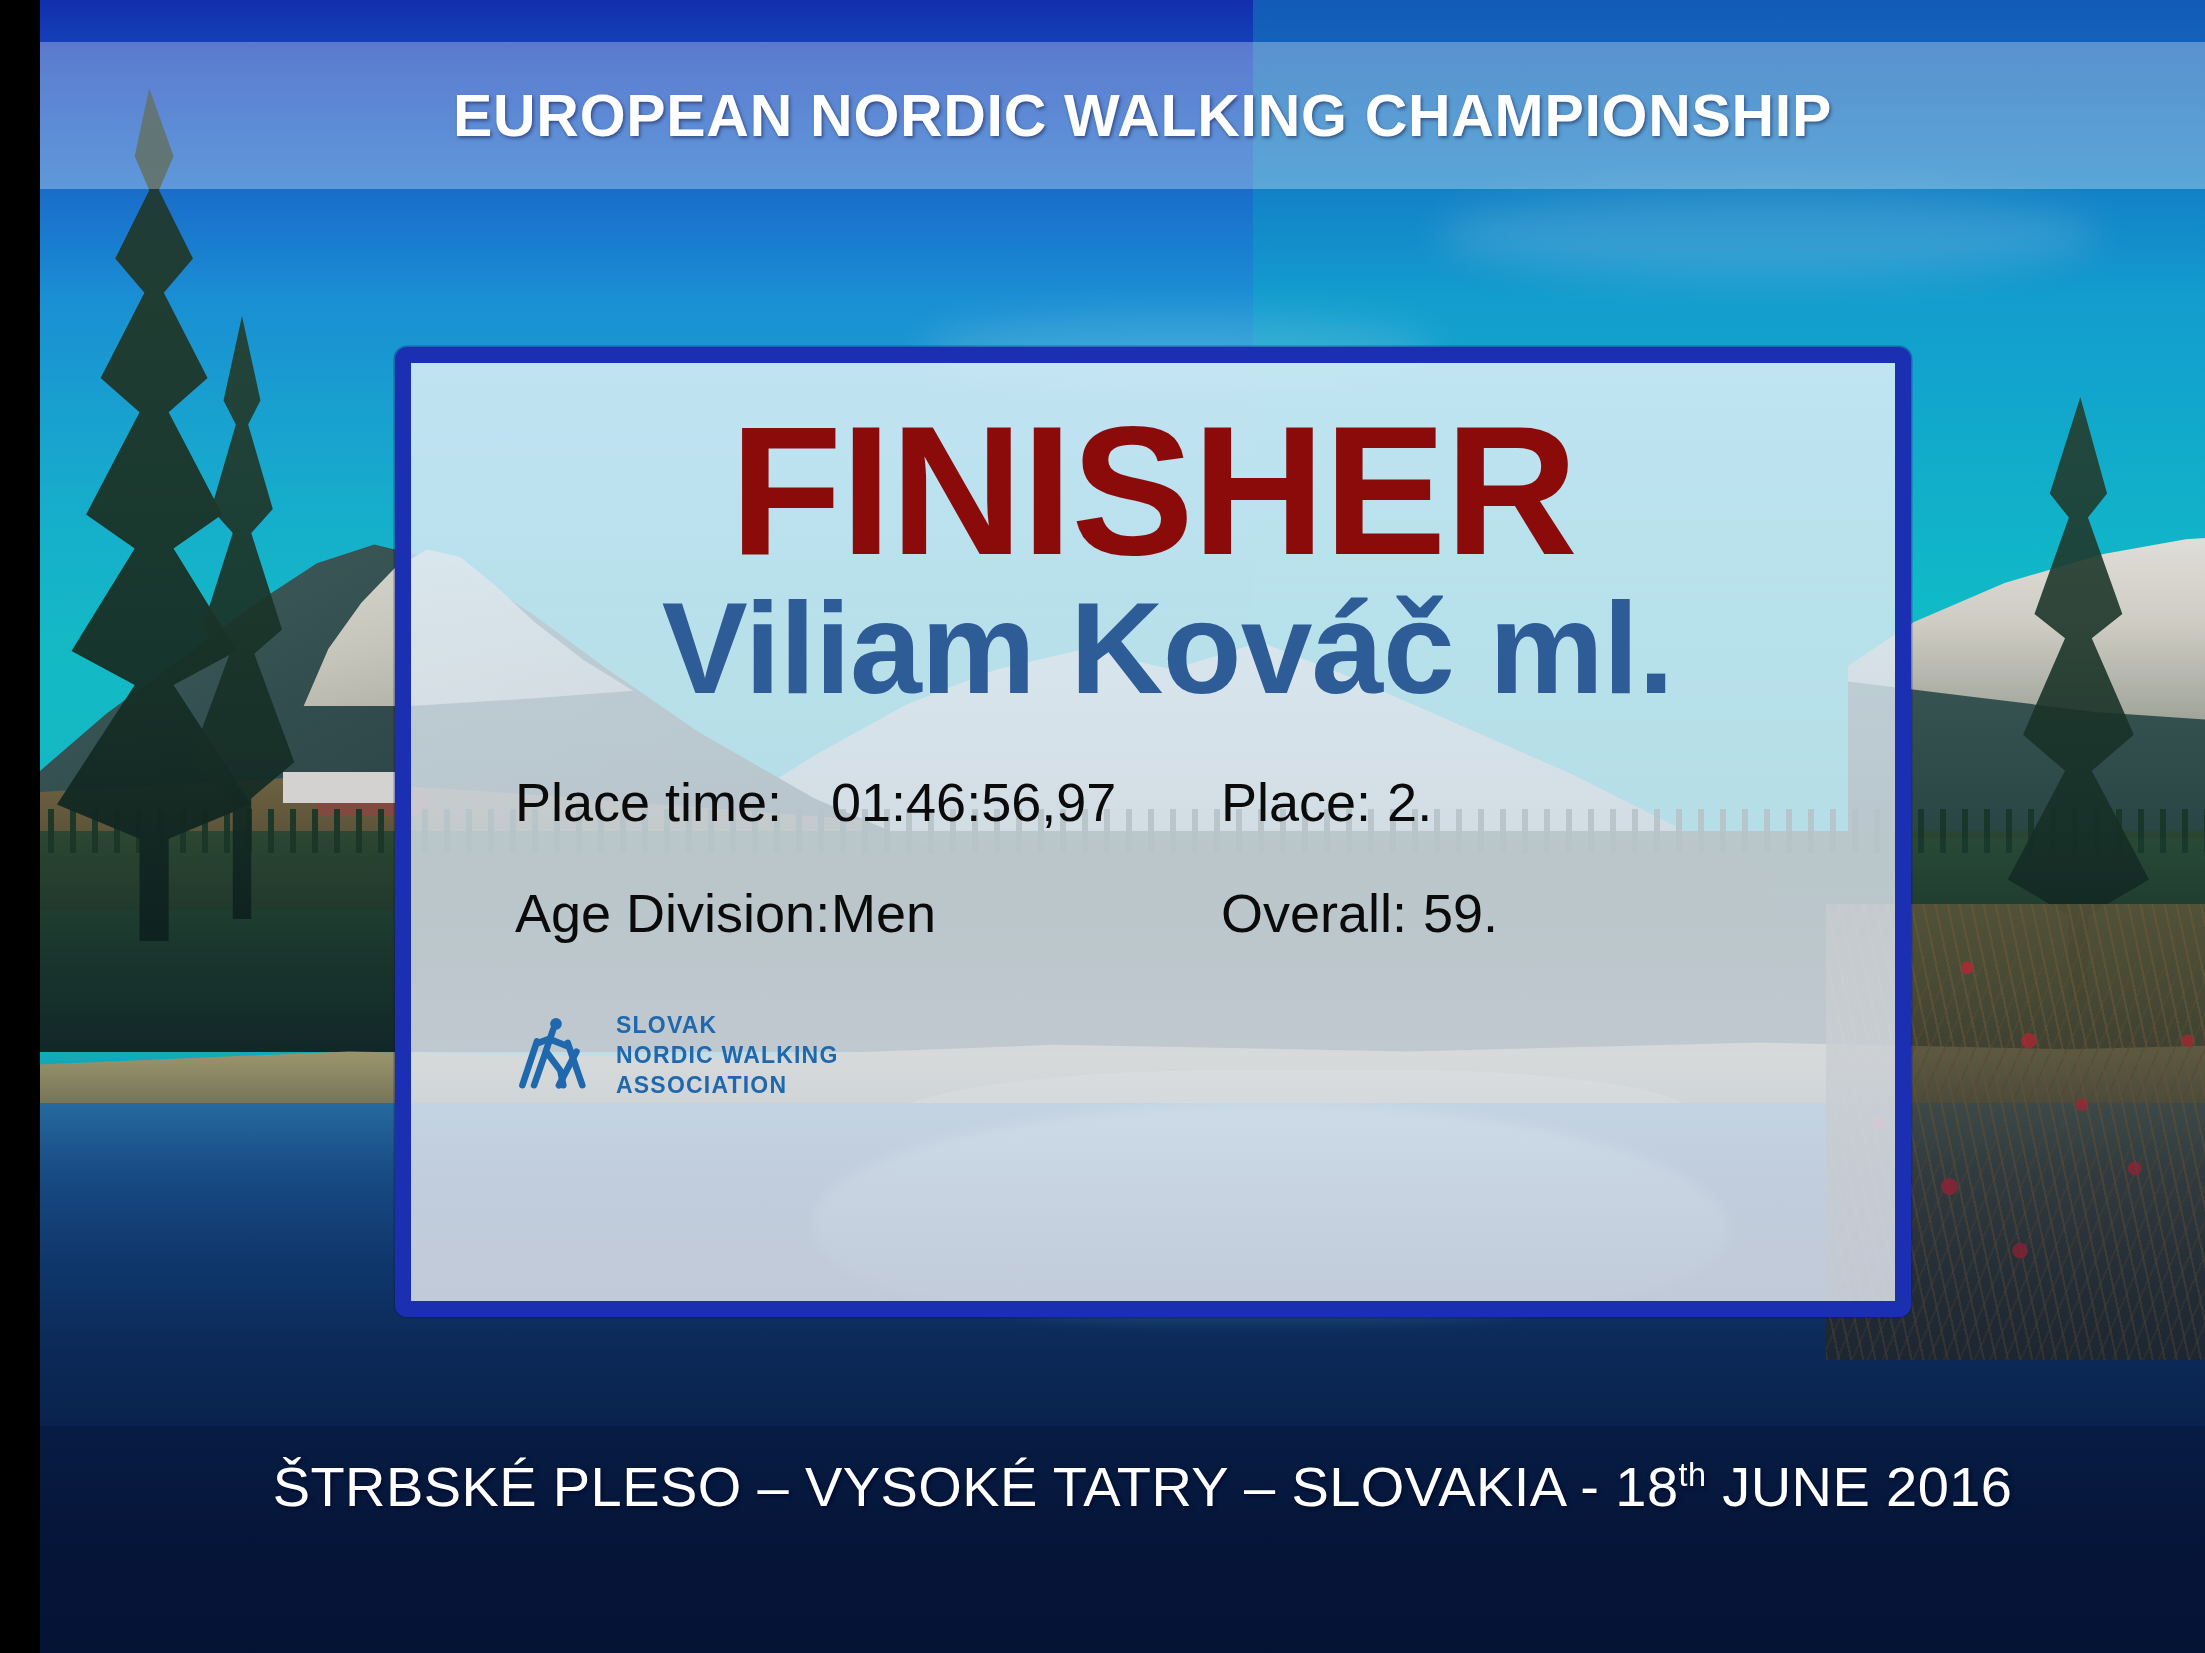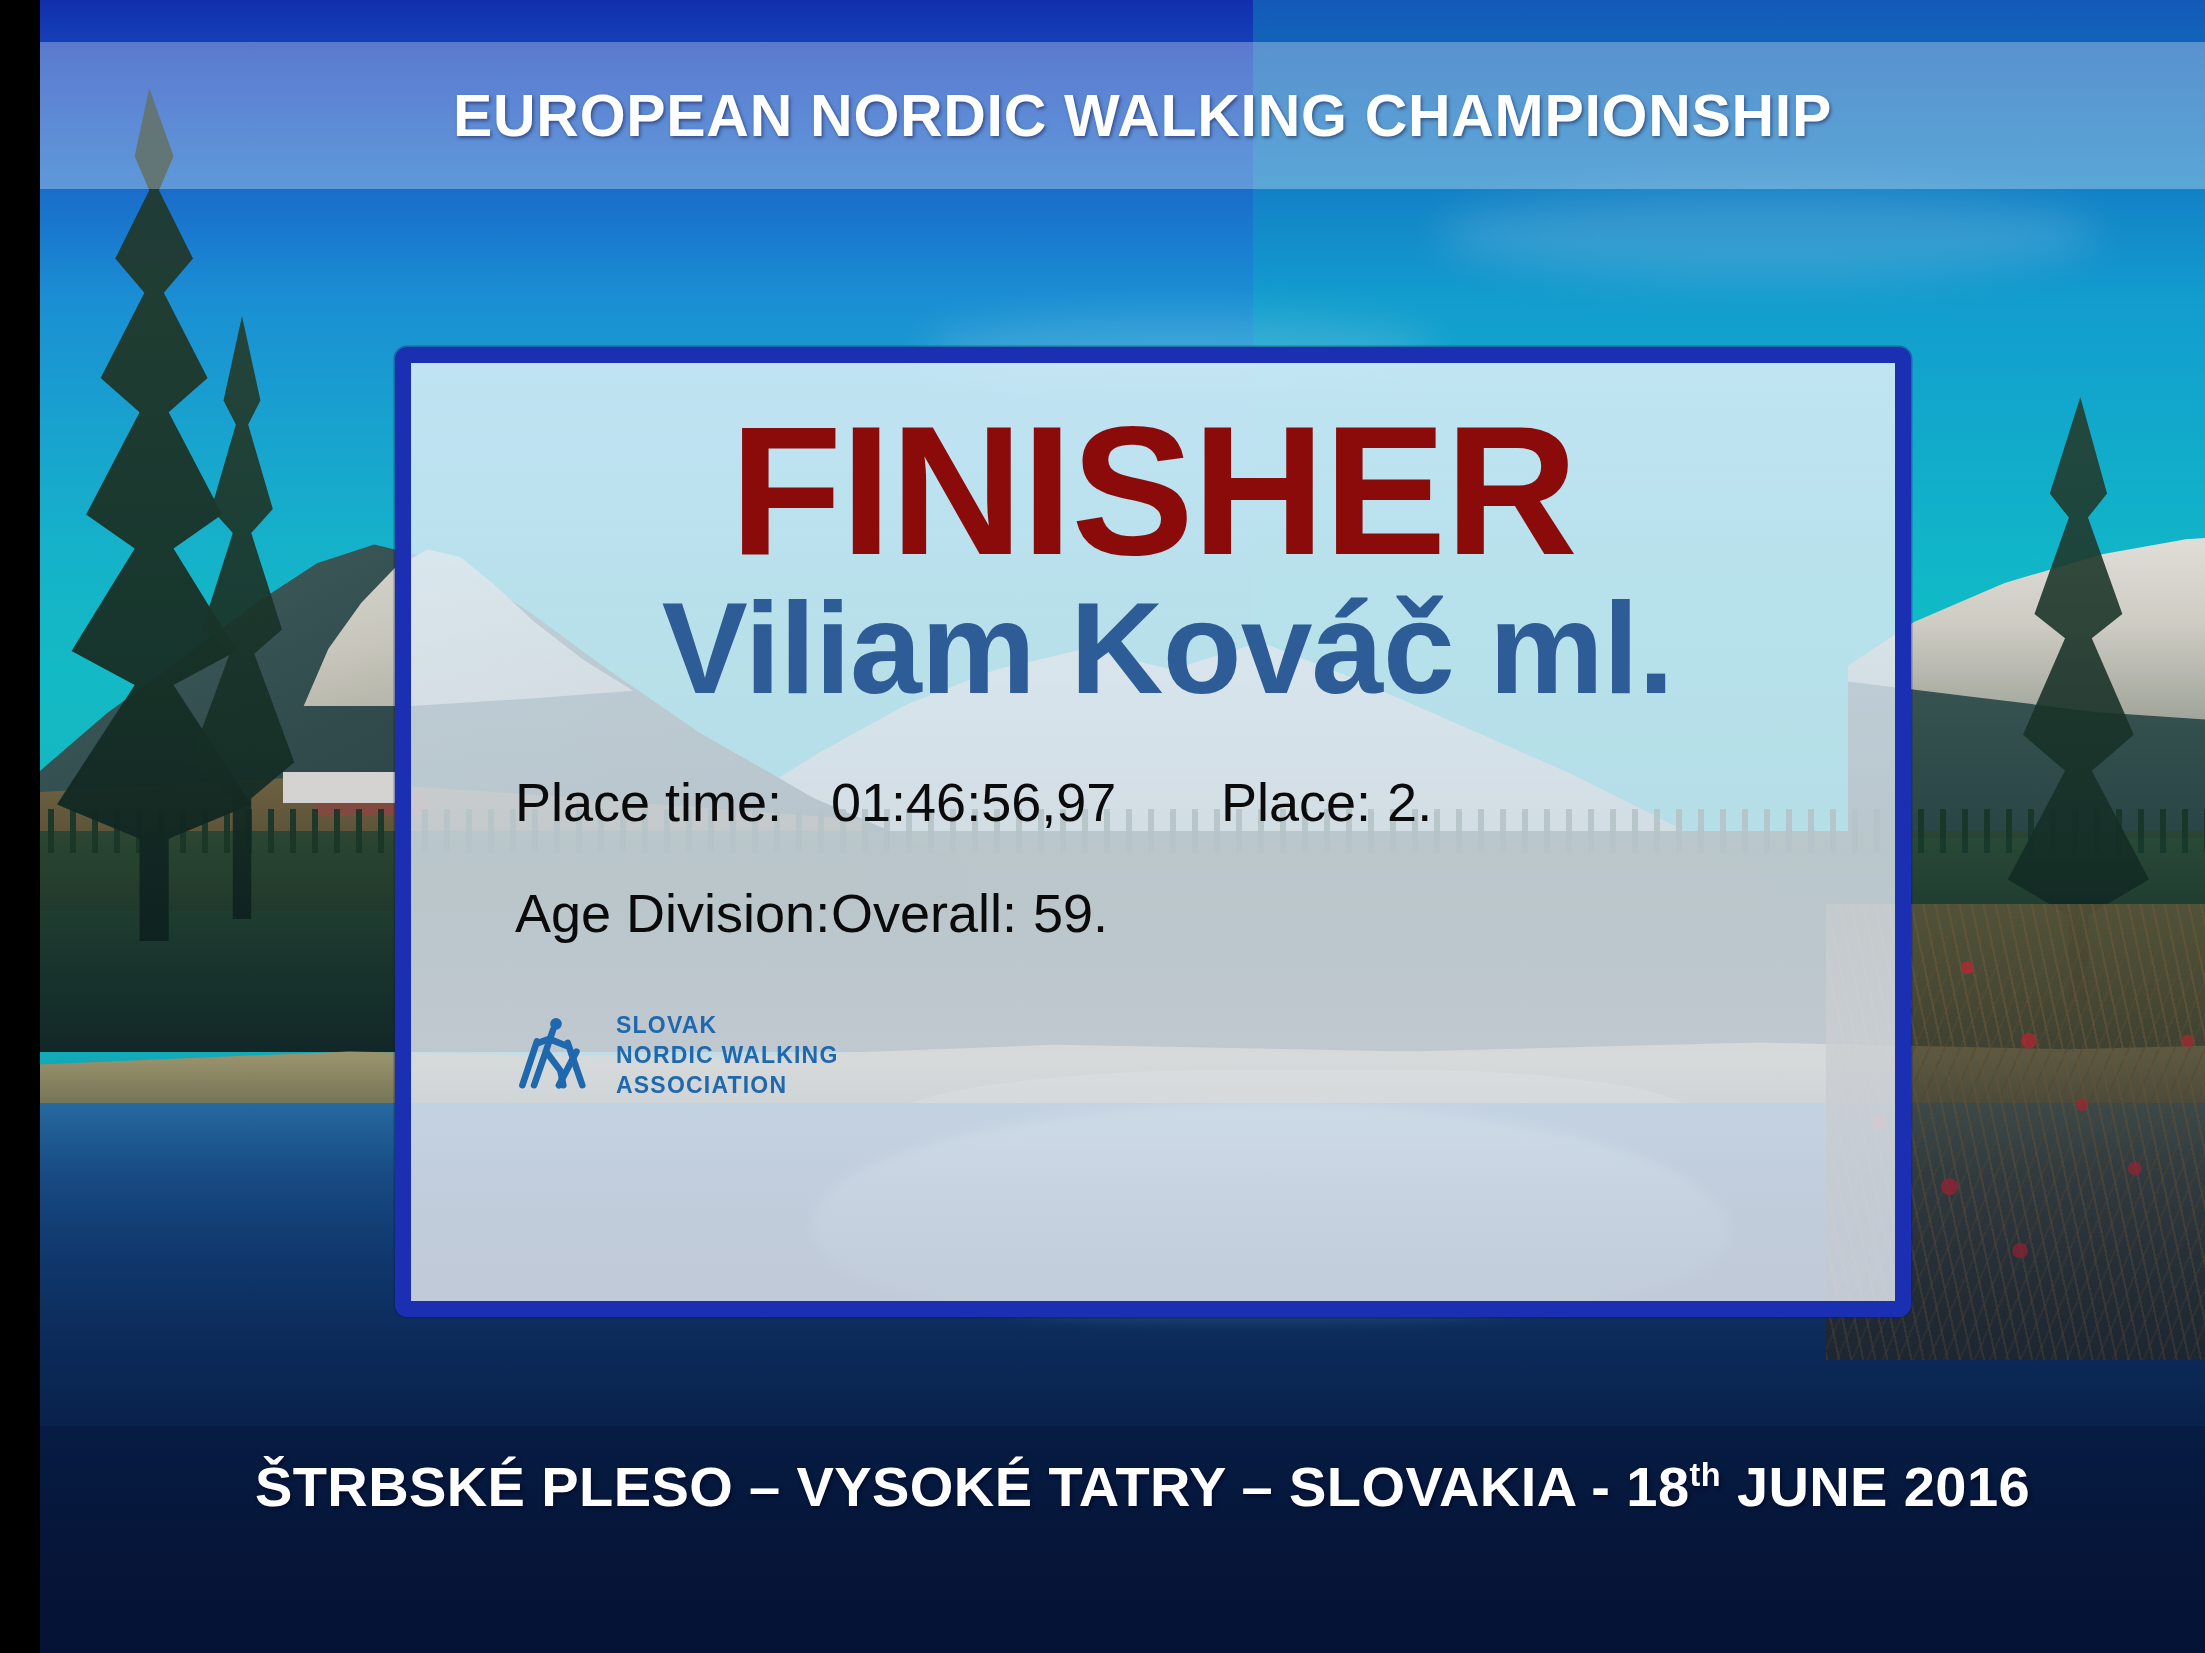--- a/index.html
+++ b/index.html
@@ -233,21 +233,21 @@
     position: absolute;
     left: 0; bottom: 0; width: 100%; height: 243px;
     display: flex;
     align-items: flex-start;
     justify-content: center;
     padding-top: 43px;
     box-sizing: border-box;
   }
   .footer-title {
     color: #ffffff;
-    font-weight: bold;
+    font-weight: normal;
     font-size: 56px;
     letter-spacing: 0.4px;
     white-space: nowrap;
     text-shadow: 1.5px 2.2px 4.4px rgba(0,0,30,.6);
   }
   .footer-title sup {
     font-size: 0.58em;
     vertical-align: super;
     line-height: 0;
   }
@@ -388,20 +388,21 @@
 
         <div class="detail-row">
           <span class="d-label">Place time:</span>
           <span class="d-value">01:46:56,97</span>
           <span class="d-right-label">Place:</span>
           <span class="d-right-value">2.</span>
         </div>
 
         <div class="detail-row">
           <span class="d-label2">Age Division:</span>
+          <span class="d-value2">Men</span>
           <span class="d-right-label">Overall:</span>
           <span class="d-right-value">59.</span>
         </div>
 
       </div>
 
       <div class="logo-block">
         <svg class="logo-mark" viewBox="0 0 112 104">
           <g fill="none" stroke="#1f68ad" stroke-width="9" stroke-linecap="round" stroke-linejoin="round">
 

